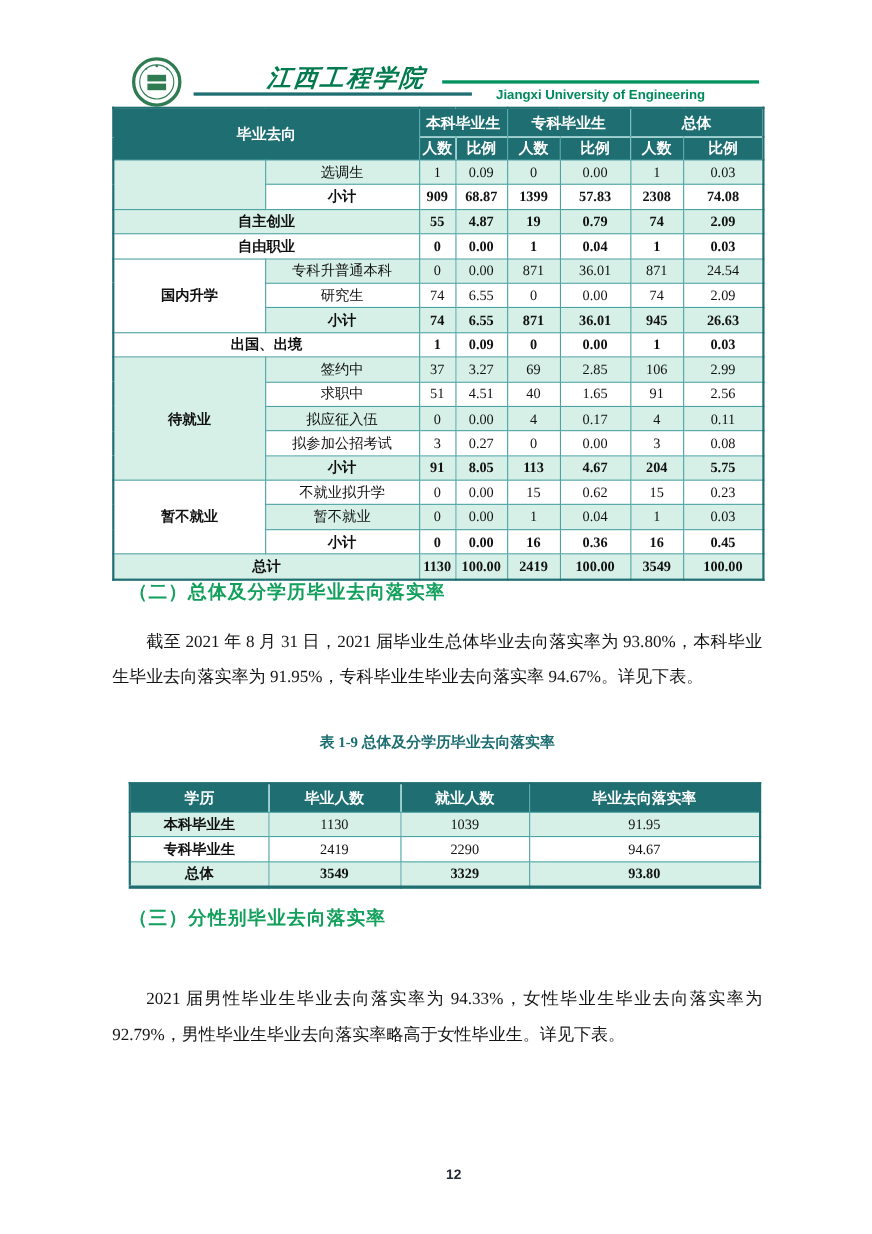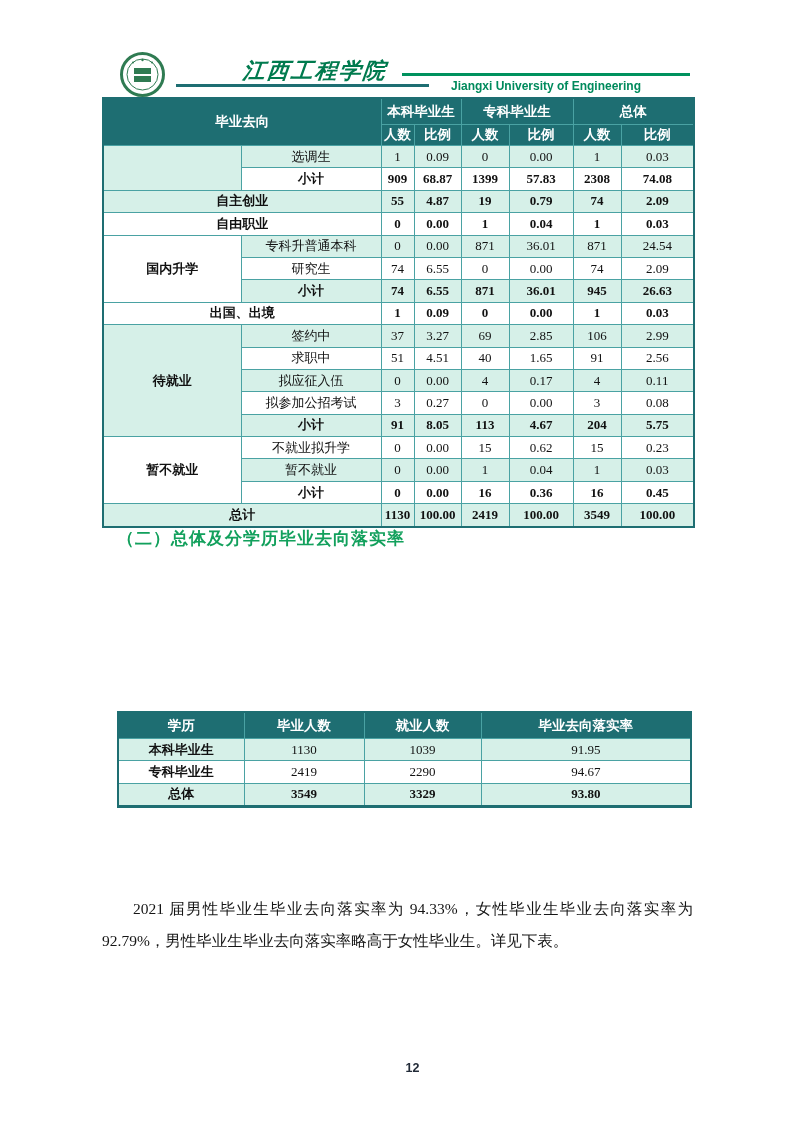--- a/index.html
+++ b/index.html
@@ -265,21 +265,23 @@
           <td class="mint b">100.00</td>
           <td class="mint b">2419</td>
           <td class="mint b">100.00</td>
           <td class="mint b">3549</td>
           <td class="mint b">100.00</td>
         </tr>
       </tbody>
   </table>
 
   <div class="sec-heading" id="h2">（二）总体及分学历毕业去向落实率</div>
-
+  <div class="para" id="p2">截至 2021 年 8 月 31 日，2021 届毕业生总体毕业去向落实率为 93.80%，本科毕业生毕业去向落实率为 91.95%，专科毕业生毕业去向落实率 94.67%。详见下表。</div>
+
+  <div class="tbl-caption">表 1-9 总体及分学历毕业去向落实率</div>
   <table id="t2">
     <colgroup>
       <col style="width:126px">
         <col style="width:120px">
         <col style="width:117px">
         <col style="width:210px">
     </colgroup>
     <thead>
       <tr class="h1">
         <th>学历</th>
@@ -303,16 +305,17 @@
         </tr>
         <tr>
           <td class="mint b">总体</td>
           <td class="mint b">3549</td>
           <td class="mint b">3329</td>
           <td class="mint b">93.80</td>
         </tr>
       </tbody>
   </table>
 
+  <div class="sec-heading" id="h3">（三）分性别毕业去向落实率</div>
   <div class="para" id="p3">2021 届男性毕业生毕业去向落实率为 94.33%，女性毕业生毕业去向落实率为 92.79%，男性毕业生毕业去向落实率略高于女性毕业生。详见下表。</div>
 
   <div class="page-number">12</div>
 </div>
 
 </body></html>

